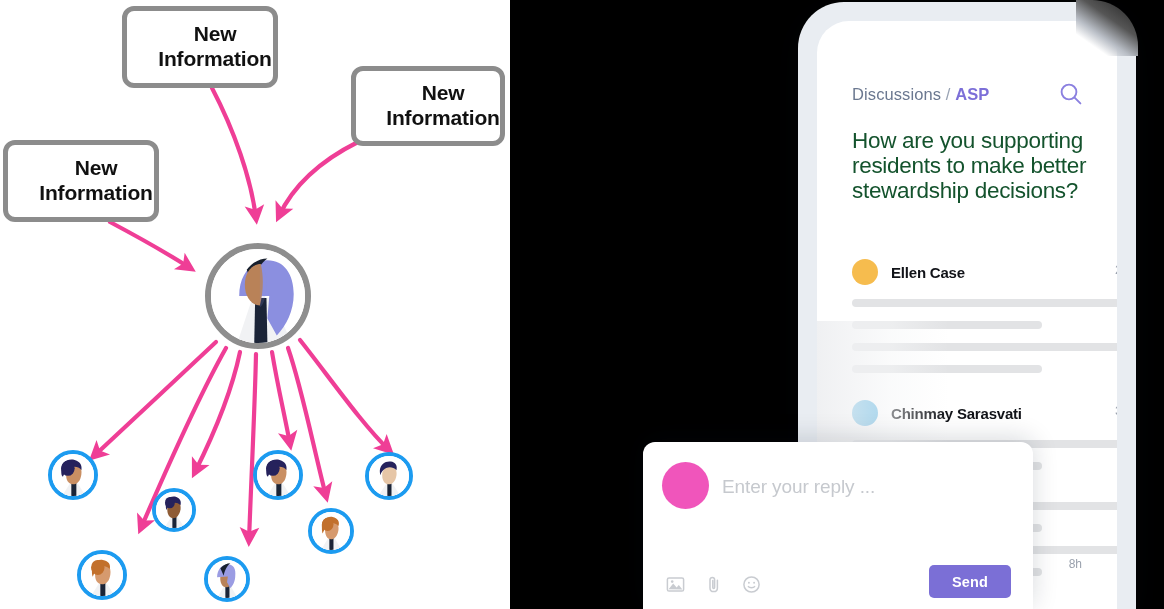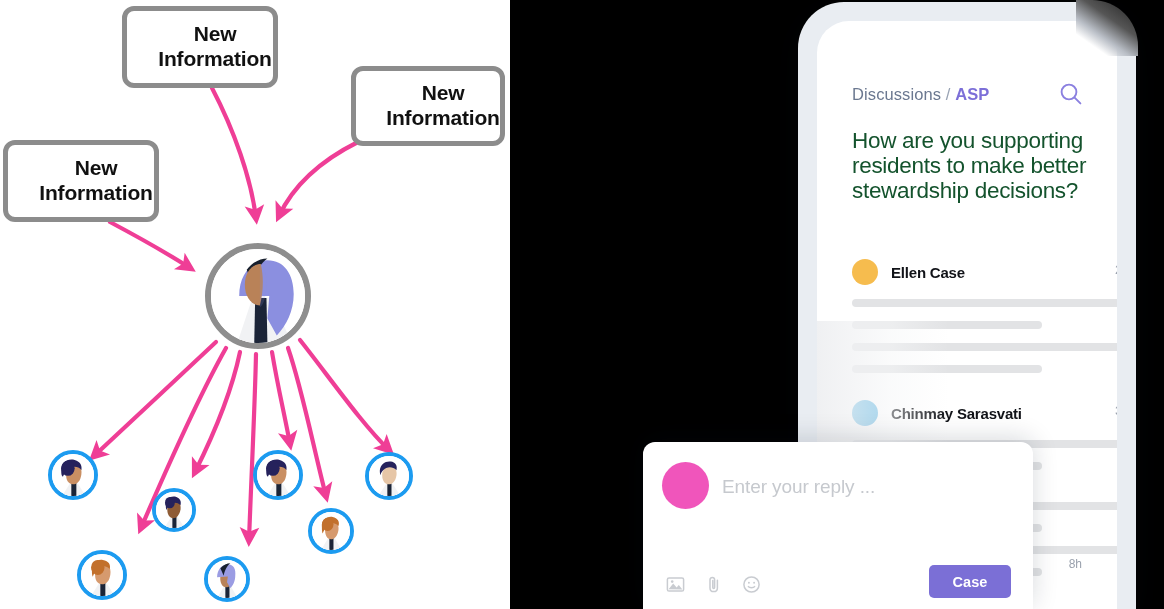--- a/index.html
+++ b/index.html
@@ -323,16 +323,16 @@
       </span>
       <span class="tool-icon">
         <svg viewBox="0 0 19 19" fill="none" stroke="#c9ccd1" stroke-width="1.5" stroke-linecap="round" aria-hidden="true">
           <circle cx="9.5" cy="9.5" r="7.6"></circle>
           <circle cx="6.9" cy="7.7" r=".95" fill="#c9ccd1" stroke="none"></circle>
           <circle cx="12.1" cy="7.7" r=".95" fill="#c9ccd1" stroke="none"></circle>
           <path d="M6.4 11.6 C7.4 13.1 11.6 13.1 12.6 11.6"></path>
         </svg>
       </span>
     </div>
-    <button class="send-btn">Case</button>
+    <button class="send-btn">Send</button>
   </div>
 
 </div>
 
 </body></html>

